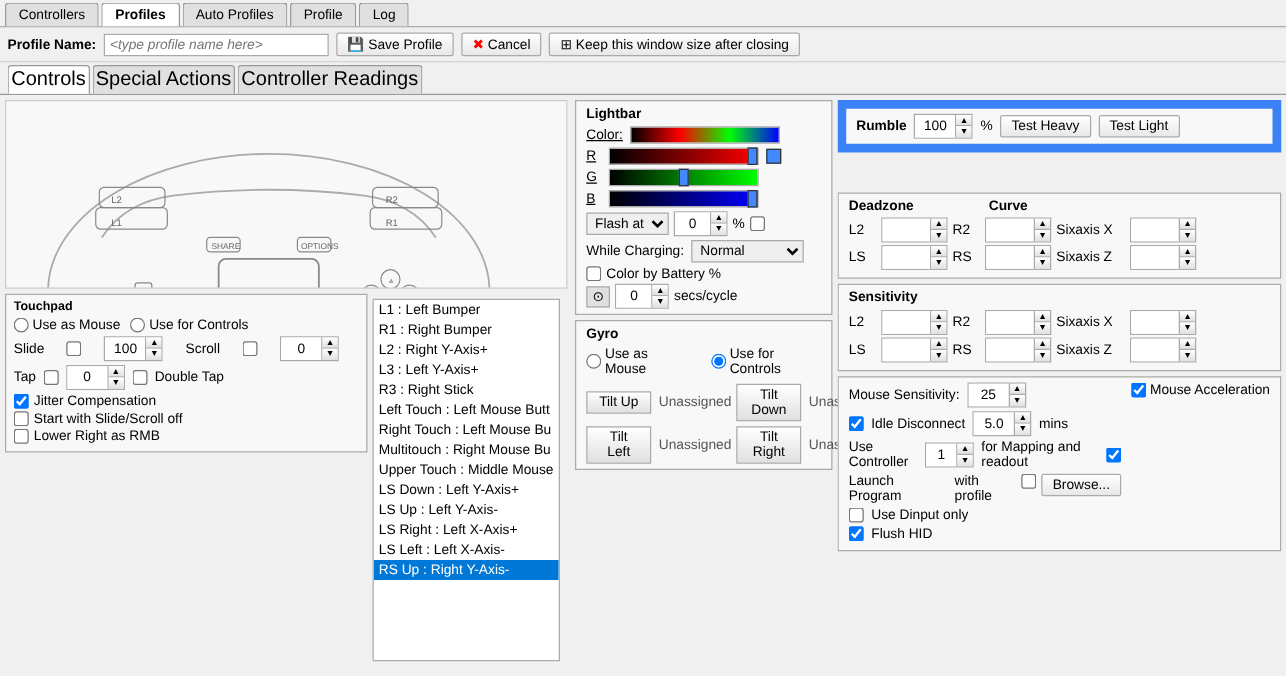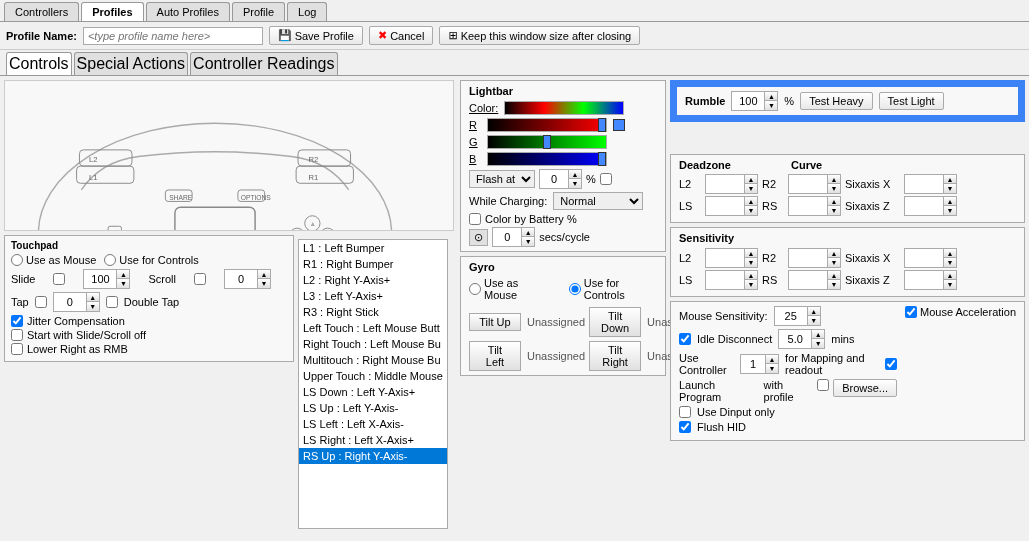--- a/index.html
+++ b/index.html
@@ -490,22 +490,22 @@
             <div class="list-item">R1 : Right Bumper</div>
             <div class="list-item">L2 : Right Y-Axis+</div>
             <div class="list-item">L3 : Left Y-Axis+</div>
             <div class="list-item">R3 : Right Stick</div>
             <div class="list-item">Left Touch : Left Mouse Butt</div>
             <div class="list-item">Right Touch : Left Mouse Bu</div>
             <div class="list-item">Multitouch : Right Mouse Bu</div>
             <div class="list-item">Upper Touch : Middle Mouse</div>
             <div class="list-item">LS Down : Left Y-Axis+</div>
             <div class="list-item">LS Up : Left Y-Axis-</div>
+            <div class="list-item">LS Right : Left X-Axis+</div>
             <div class="list-item">LS Left : Left X-Axis-</div>
-            <div class="list-item">LS Right : Left X-Axis+</div>
             <div class="list-item selected">RS Up : Right Y-Axis-</div>
           </div>
       </div>
     </div>
   </div>
 
   <div style="width:210px; display:flex; flex-direction:column; gap:4px; padding:4px 4px 4px 0;">
 
     <div class="lightbar-panel">
       <div class="section-title">Lightbar</div>

